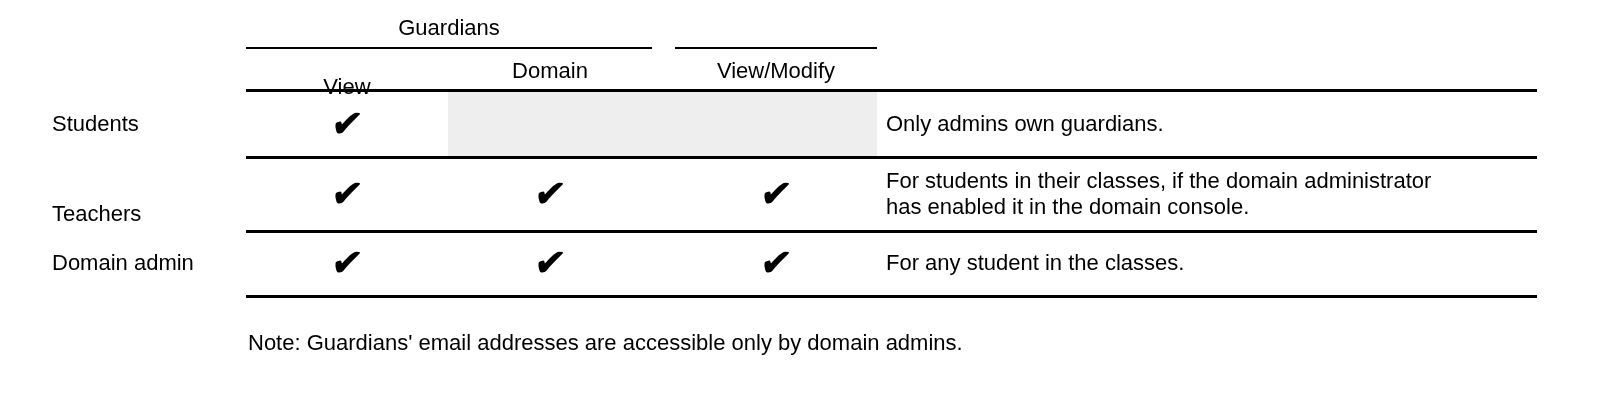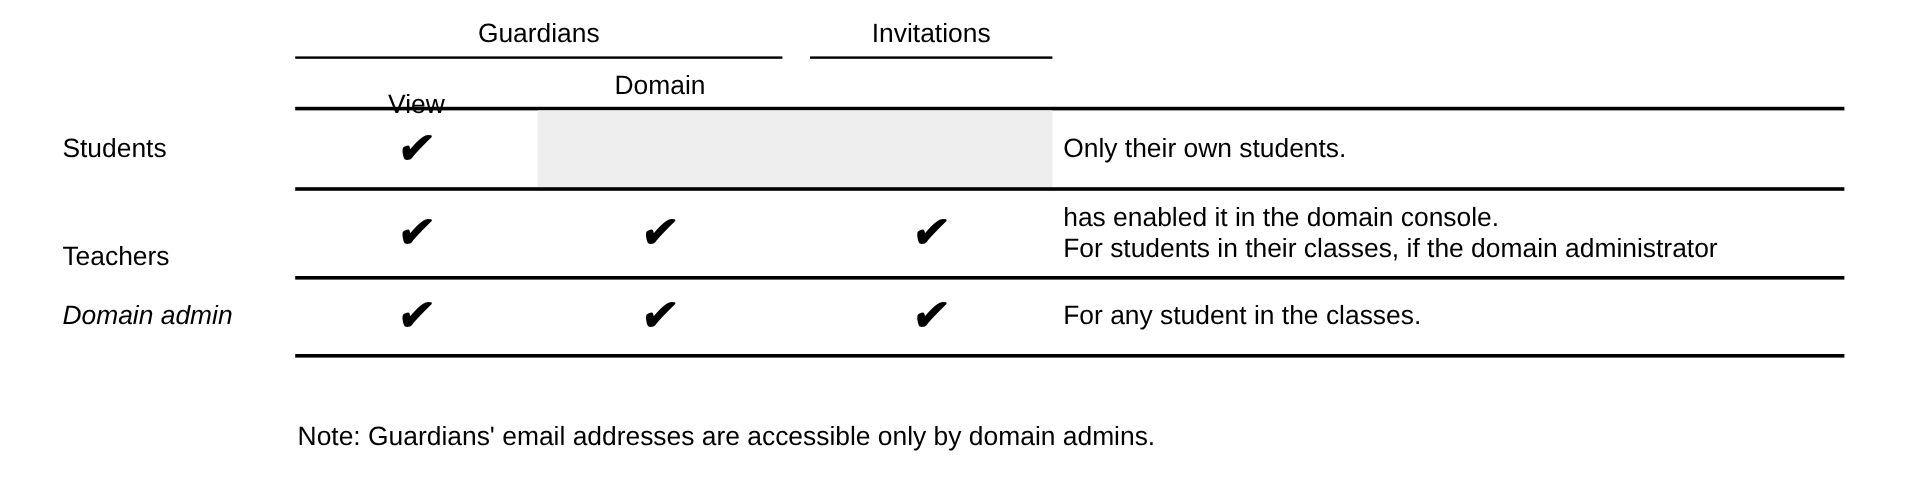--- a/index.html
+++ b/index.html
@@ -54,61 +54,61 @@
     position: absolute;
     left: 448px;
     top: 92px;
     width: 429px;
     height: 64px;
     background: #eeeeee;
   }
   .footnote {
     position: absolute;
     left: 248px;
-    top: 351px;
+    top: 330px;
     line-height: 26px;
     white-space: nowrap;
   }
 </style>
 </head>
 <body>
 
 <div class="root">
 
   <div class="cell-center" style="left:246px; top:15px; width:406px;">Guardians</div>
-  <div class="cell-center" style="left:675px; top:15px; width:202px;">Invitations</div>
 
   <div class="rule thin" style="left:246px; top:47px; width:406px;"></div>
   <div class="rule thin" style="left:675px; top:47px; width:202px;"></div>
 
   <div class="cell-center" style="left:246px; top:58px; width:202px;margin-top:16px;">View</div>
   <div class="cell-center" style="left:448px; top:58px; width:204px;">Domain</div>
+  <div class="cell-center" style="left:675px; top:58px; width:202px;">View/Modify</div>
 
   <div class="rule" style="left:246px; top:89px; width:1291px;"></div>
 
   <div class="shade"></div>
 
   <div class="row-label" style="top:111px;">Students</div>
   <div class="check" style="left:246px; top:104px; width:202px;">✔</div>
   <div class="note" style="top:111px;">
-    <span class="note-line">Only their own students.</span>
+    <span class="note-line">Only admins own guardians.</span>
   </div>
   <div class="rule" style="left:246px; top:156px; width:1291px;"></div>
 
   <div class="row-label" style="top:181px;margin-top:20px;">Teachers</div>
   <div class="check" style="left:246px; top:174px; width:202px;">✔</div>
   <div class="check" style="left:448px; top:174px; width:204px;">✔</div>
   <div class="check" style="left:675px; top:174px; width:202px;">✔</div>
   <div class="note" style="top:168px;">
+    <span class="note-line">For students in their classes, if the domain administrator</span>
     <span class="note-line">has enabled it in the domain console.</span>
-    <span class="note-line">For students in their classes, if the domain administrator</span>
   </div>
   <div class="rule" style="left:246px; top:230px; width:1291px;"></div>
 
-  <div class="row-label" style="top:250px;font-style:italic;">Domain admin</div>
+  <div class="row-label" style="top:250px;">Domain admin</div>
   <div class="check" style="left:246px; top:243px; width:202px;">✔</div>
   <div class="check" style="left:448px; top:243px; width:204px;">✔</div>
   <div class="check" style="left:675px; top:243px; width:202px;">✔</div>
   <div class="note" style="top:250px;">
     <span class="note-line">For any student in the classes.</span>
   </div>
   <div class="rule" style="left:246px; top:295px; width:1291px;"></div>
 
   <div class="footnote">Note: Guardians' email addresses are accessible only by domain admins.</div>
 

